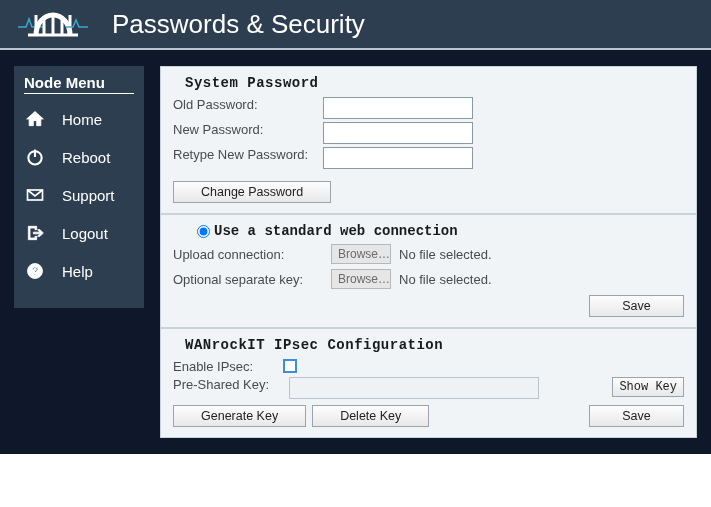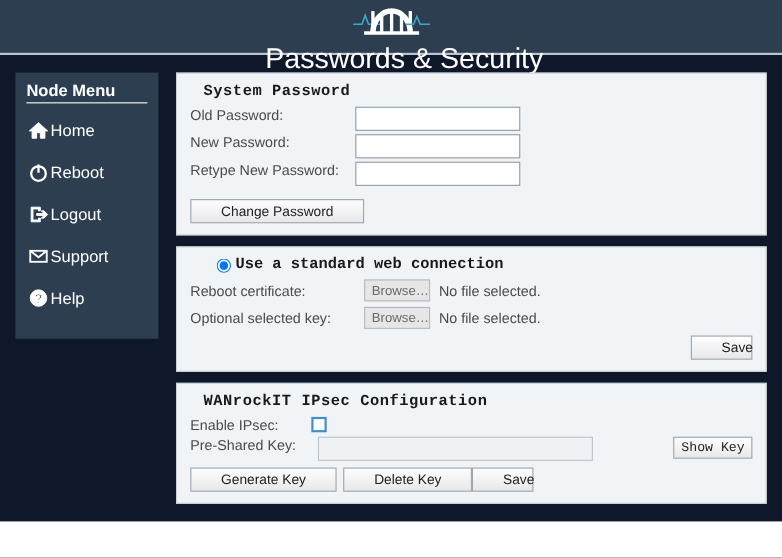--- a/index.html
+++ b/index.html
@@ -10,21 +10,20 @@
     height: 507px;
     overflow: hidden;
   }
   .header {
     background: #2d3e50;
     height: 50px;
     display: flex;
     align-items: center;
     padding: 0 18px;
     border-bottom: 2px solid #b8c5cf;
-    flex-direction: column;
   }
   .logo {
     position: relative;
     width: 70px;
     height: 38px;
   }
   .page-title {
     color: #fff;
     font-size: 26px;
     font-weight: 300;
@@ -47,38 +46,37 @@
   .sidebar-title {
     font-weight: 600;
     font-size: 15px;
     padding: 2px 0 2px 0;
     border-bottom: 1px solid #fff;
     margin-bottom: 6px;
   }
   .sidebar-item {
     display: flex;
     align-items: center;
-    gap: 0;
+    gap: 16px;
     padding: 8px 0;
     cursor: pointer;
     font-size: 15px;
   }
   .sidebar-item .icon {
     width: 22px;
     height: 22px;
     display: flex;
     align-items: center;
     justify-content: center;
   }
   .sidebar-item .icon svg { fill: #fff; stroke: #fff; }
   .main {
     flex: 1;
     display: flex;
     flex-direction: column;
-    gap: 10px;
   }
   .panel {
     background: #f0f4f6;
     border: 1px solid #c9d2d8;
     padding: 8px 12px 10px 12px;
     font-size: 13px;
     color: #333;
   }
   .panel-heading {
     font-family: "Courier New", monospace;
@@ -155,32 +153,32 @@
   .file-status { color: #4a4a4a; font-size: 13px; }
   .wide-input {
     border: 1px solid #b9c3cb;
     background: #eef2f4;
     height: 22px;
     width: 250px;
     padding: 0 4px;
   }
   .ipsec-btns {
     display:flex;
-    justify-content: flex-start;
+    justify-content: space-between;
     align-items: center;
     margin-top: 6px;
   }
   .ipsec-btns .left { display:flex; gap:6px;}
   .checkbox {
     width: 14px; height: 14px;
     border: 2px solid #3b8fd4;
     background: #fff;
     display:inline-block;
   }
-  .save-btn { width: 56px; text-align:center; }
+  .save-btn { width: 95px; text-align:center; }
   .showkey-btn { font-size:12px; padding:2px 6px;font-family:Liberation Mono, monospace;}
 </style>
 </head>
 <body>
 
 <div class="header">
   <div class="logo">
     <svg viewBox="0 0 70 38" width="70" height="38">
       <polyline points="0,22 8,22 11,14 14,22 25,22" stroke="#3aa9c9" stroke-width="1.5" fill="none"></polyline>
       <path d="M18 30 A17 20 0 0 1 52 30" stroke="#fff" stroke-width="5" fill="none"></path>
@@ -215,35 +213,35 @@
             <circle cx="12" cy="13" r="8" stroke="#fff" stroke-width="2.5" fill="none"></circle>
             <line x1="12" y1="3" x2="12" y2="12" stroke="#fff" stroke-width="2.5"></line>
           </svg>
       </span>
       <span>Reboot</span>
     </div>
 
     <div class="sidebar-item">
       <span class="icon">
         <svg viewBox="0 0 24 24" width="20" height="20">
+            <rect x="3" y="6" width="18" height="12" stroke="#fff" stroke-width="2" fill="none"></rect>
+            <polyline points="3,6 12,13 21,6" stroke="#fff" stroke-width="2" fill="none"></polyline>
+          </svg>
+      </span>
+      <span>Support</span>
+    </div>
+
+    <div class="sidebar-item">
+      <span class="icon">
+        <svg viewBox="0 0 24 24" width="20" height="20">
             <path d="M4 4 H14 V8 H12 V6 H6 V18 H12 V16 H14 V20 H4 Z" fill="#fff"></path>
             <path d="M10 11 H18 L15 8 H18 L22 12 L18 16 H15 L18 13 H10 Z" fill="#fff"></path>
           </svg>
       </span>
       <span>Logout</span>
-    </div>
-
-    <div class="sidebar-item">
-      <span class="icon">
-        <svg viewBox="0 0 24 24" width="20" height="20">
-            <rect x="3" y="6" width="18" height="12" stroke="#fff" stroke-width="2" fill="none"></rect>
-            <polyline points="3,6 12,13 21,6" stroke="#fff" stroke-width="2" fill="none"></polyline>
-          </svg>
-      </span>
-      <span>Support</span>
     </div>
 
     <div class="sidebar-item">
       <span class="icon">
         <svg viewBox="0 0 24 24" width="20" height="20">
             <circle cx="12" cy="12" r="9" fill="#fff"></circle>
             <text x="12" y="17" text-anchor="middle" font-size="14" font-weight="bold" fill="#2d3e50">?</text>
           </svg>
       </span>
       <span>Help</span>
@@ -271,26 +269,26 @@
       </div>
     </div>
 
     <div class="panel">
       <div class="radio-row">
         <input type="radio" name="conn" checked="" style="">
         <span>Use a standard web connection</span>
       </div>
 
       <div class="file-row">
-        <span class="flabel">Reboot certificate:</span>
+        <span class="flabel">Upload connection:</span>
         <button class="browse-btn">Browse…</button>
         <span class="file-status">No file selected.</span>
       </div>
       <div class="file-row">
-        <span class="flabel">Optional selected key:</span>
+        <span class="flabel">Optional separate key:</span>
         <button class="browse-btn">Browse…</button>
         <span class="file-status">No file selected.</span>
       </div>
       <div class="btn-row-right">
         <button class="btn save-btn">Save</button>
       </div>
     </div>
 
     <div class="panel">
       <div class="panel-heading">WANrockIT IPsec Configuration</div>

